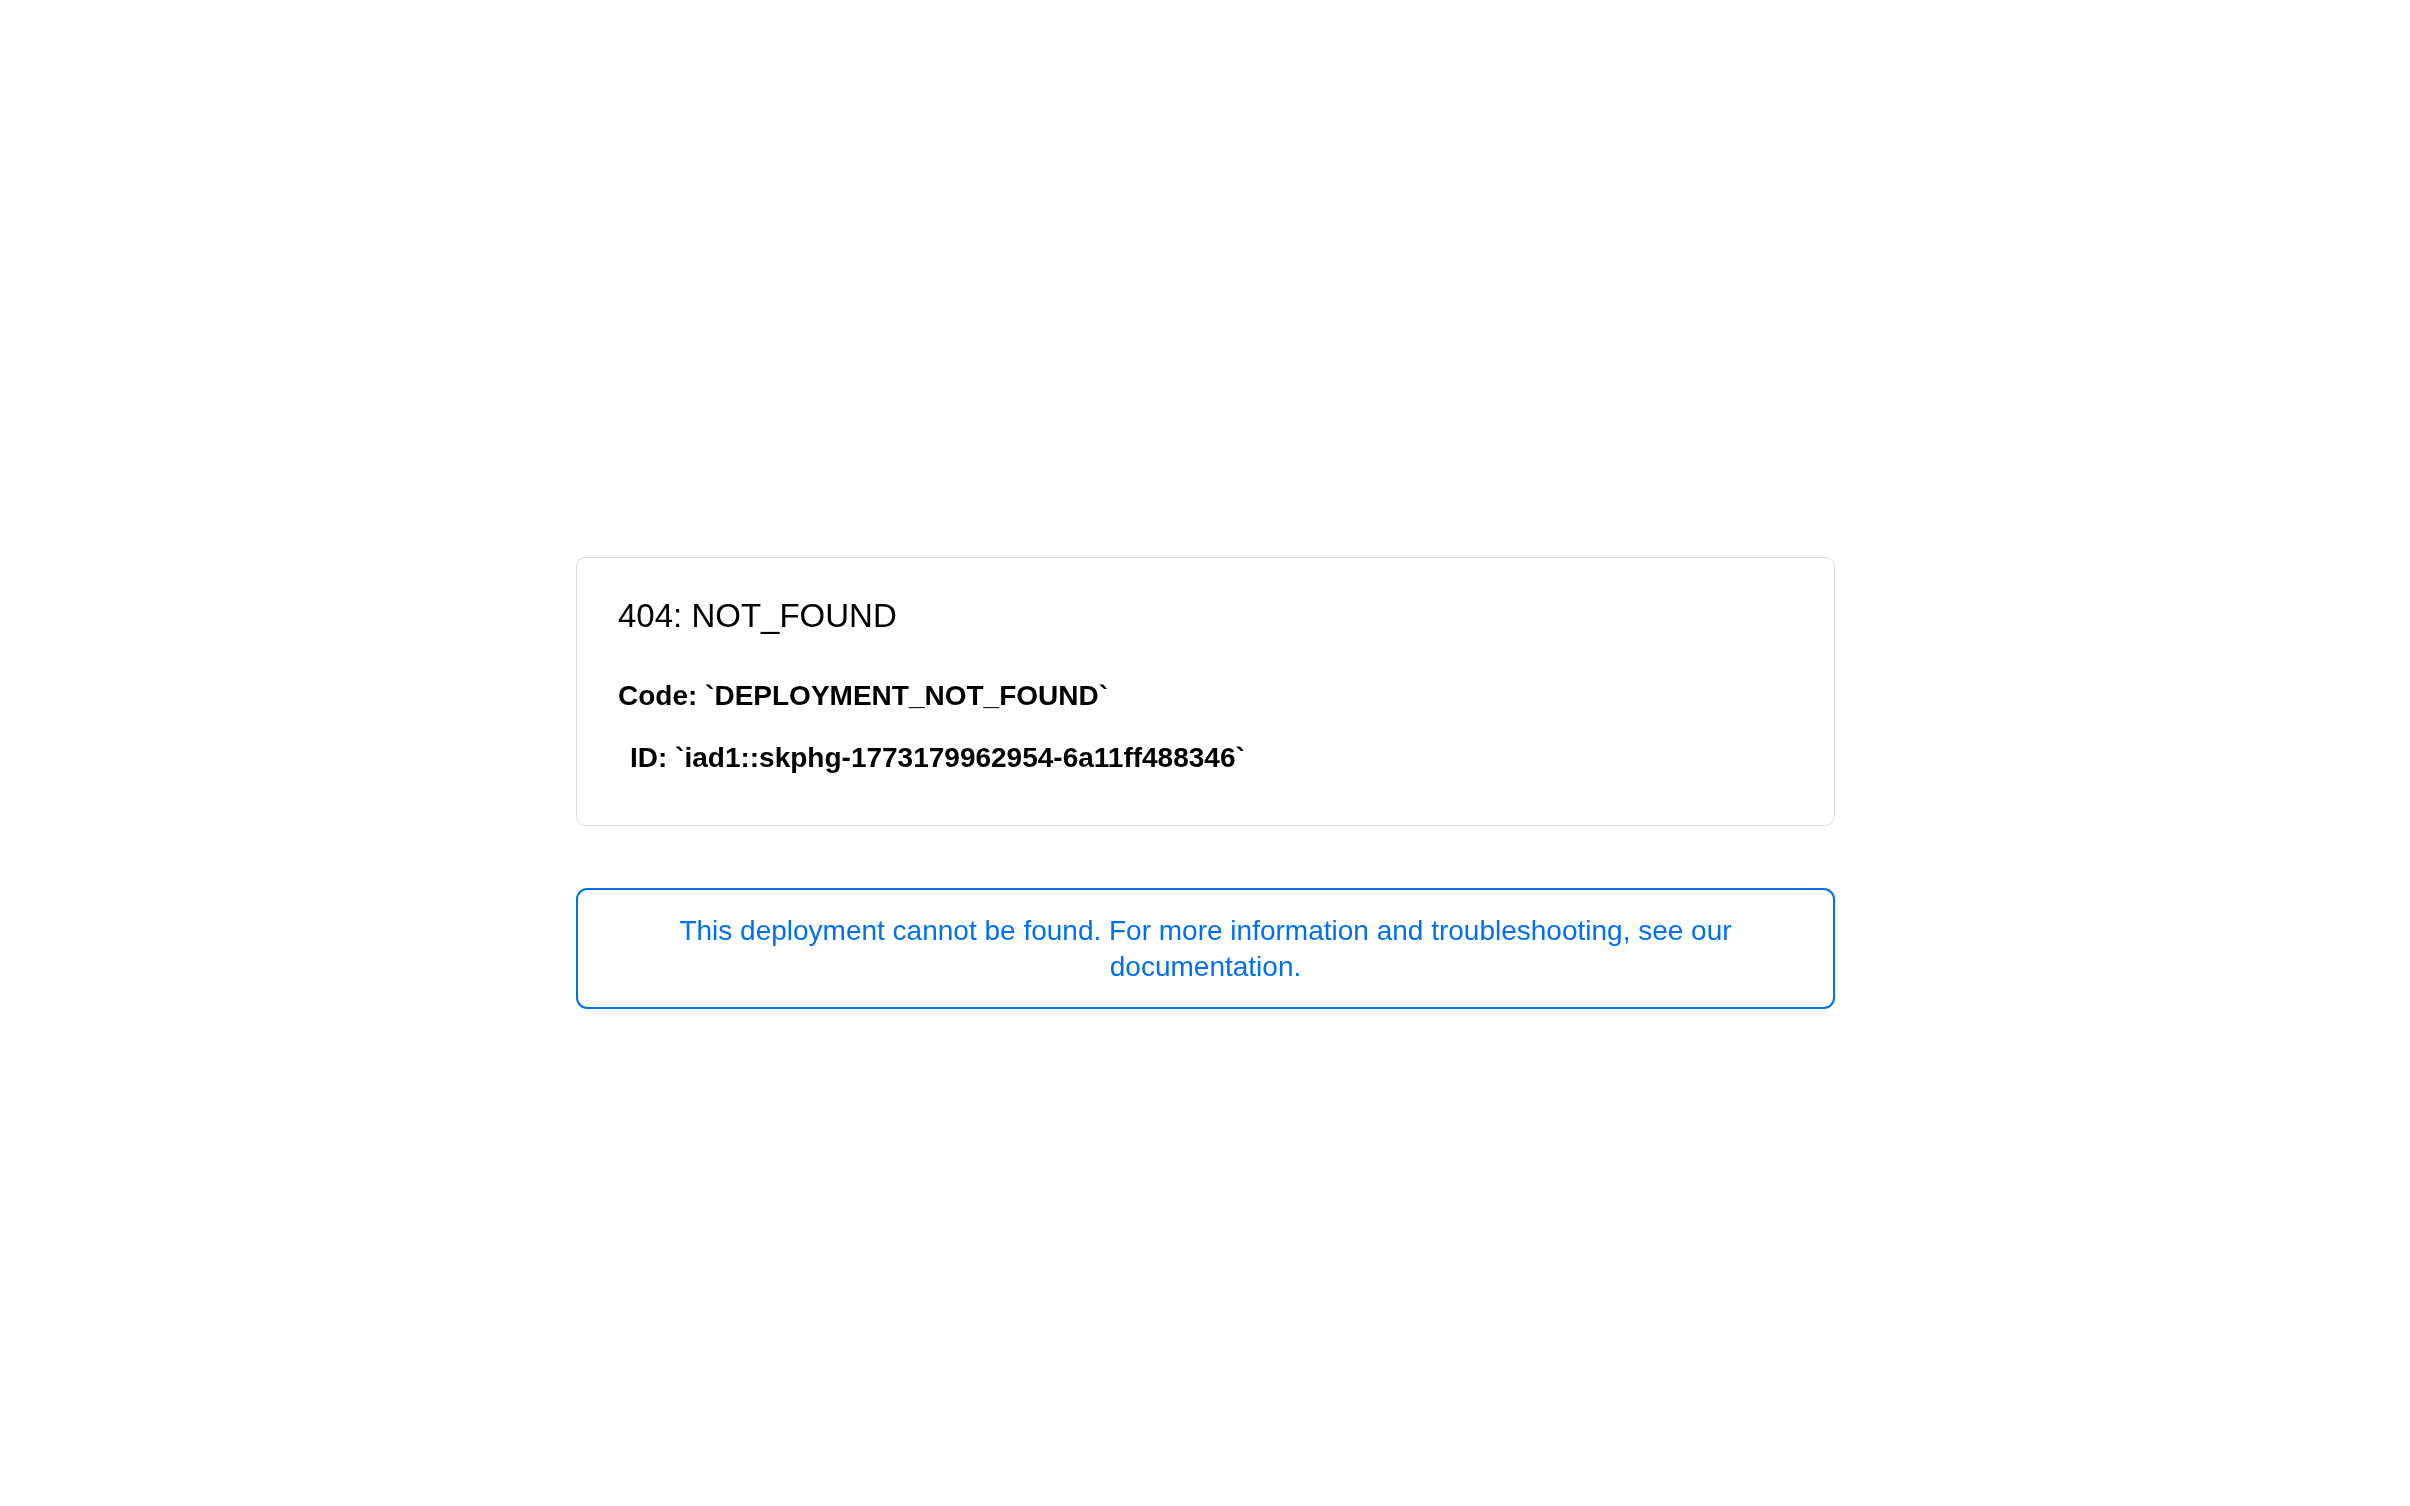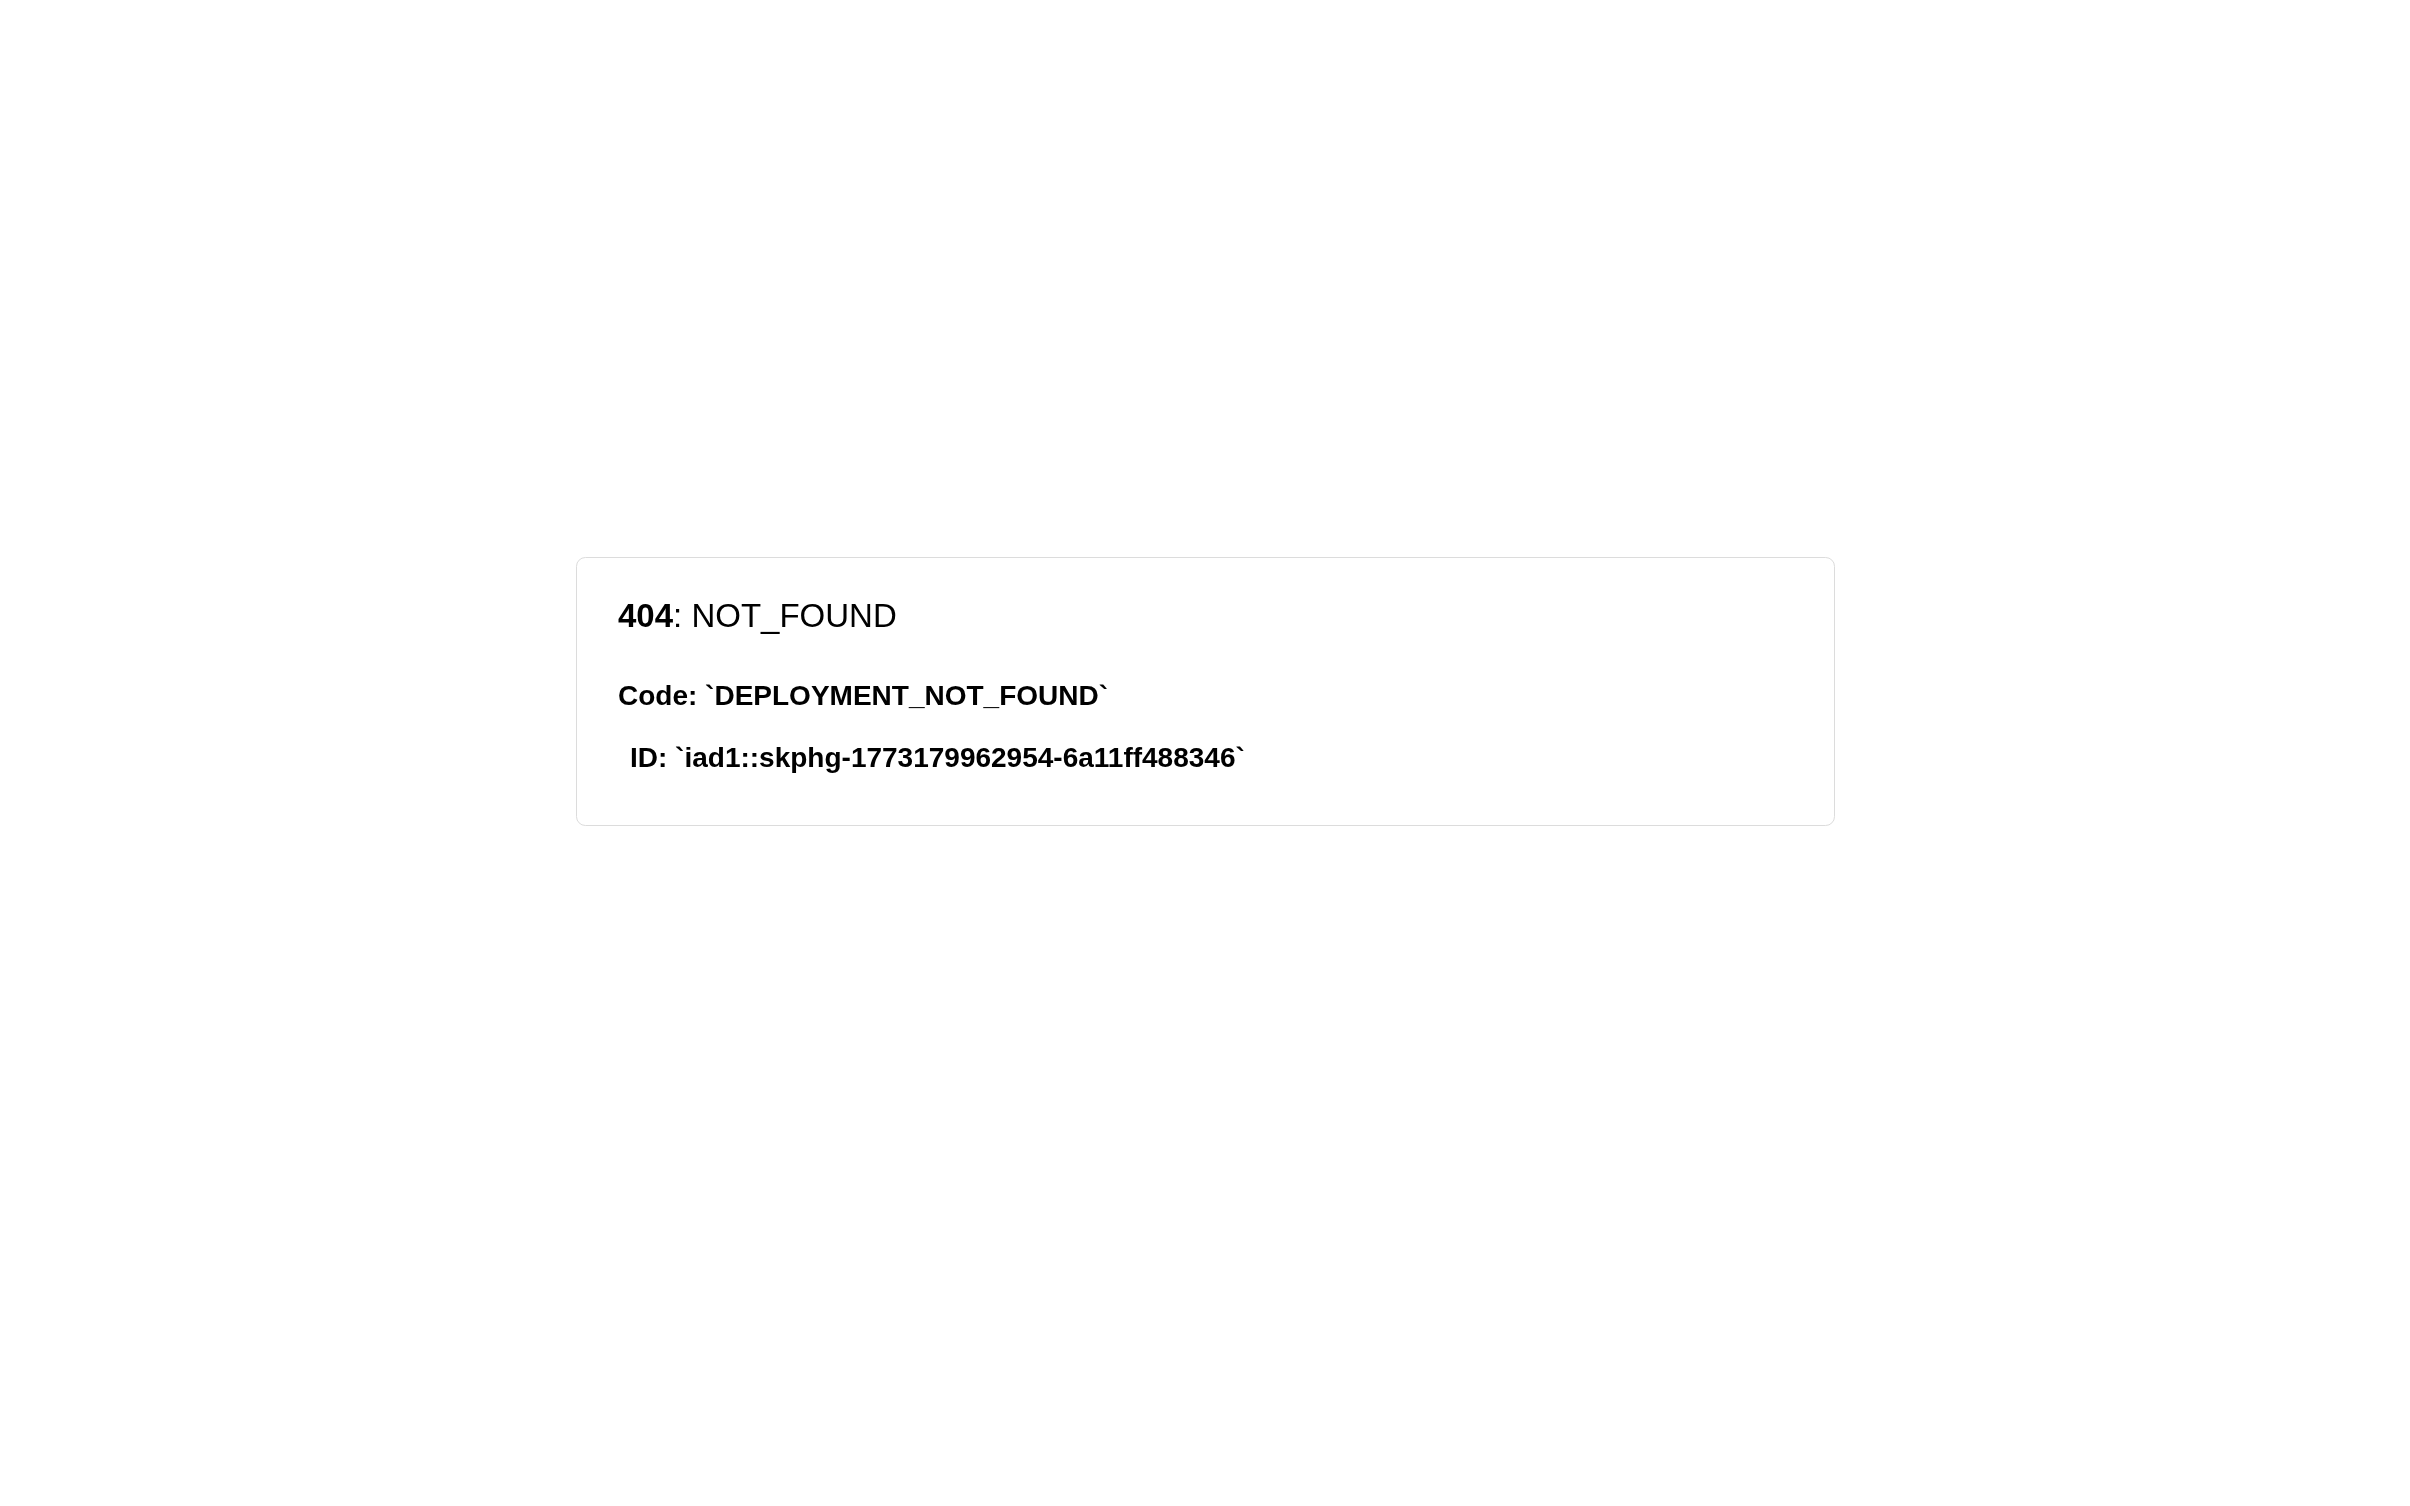--- a/index.html
+++ b/index.html
@@ -35,21 +35,21 @@
     background: var(--page-bg);
     padding: 38px 41px 49px 41px;
   }
   .status-line {
     margin: 0;
     font-size: 33px;
     line-height: 40px;
     font-weight: 400;
   }
   .status-line strong {
-    font-weight: 700;
+    font-weight: 400;
   }
   .meta-line {
     font-size: 28px;
     line-height: 36px;
     font-weight: 700;
   }
   .code-line {
     margin: 42px 0 0 0;
   }
   .id-line {
@@ -75,15 +75,18 @@
 <body>
 
 <div class="wrap">
 
   <section class="card details-card">
     <p class="status-line"><strong>404</strong><span>: NOT_FOUND</span></p>
     <p class="meta-line code-line"><span>Code: </span><span>`DEPLOYMENT_NOT_FOUND`</span></p>
     <p class="meta-line id-line"><span>ID: </span><span>`iad1::skphg-1773179962954-6a11ff488346`</span></p>
   </section>
 
+  <section class="card notice-card">
+    <p class="notice-message">This deployment cannot be found. For more information and troubleshooting, see our documentation.</p>
+  </section>
 
 </div>
 
 
 </body></html>

